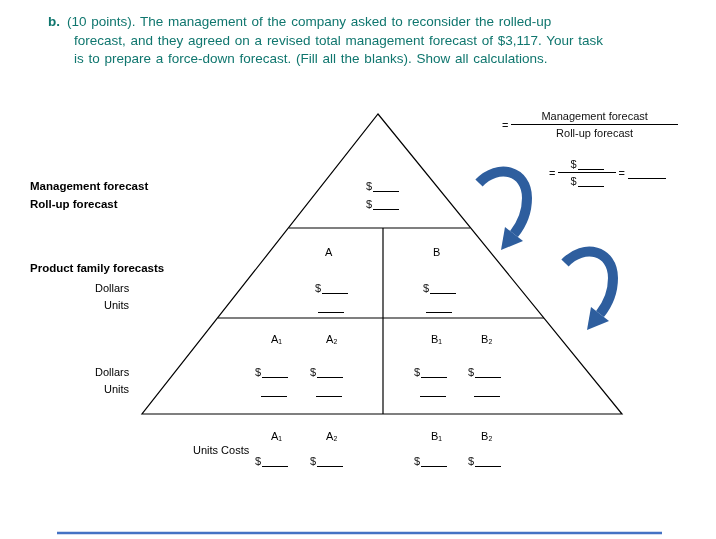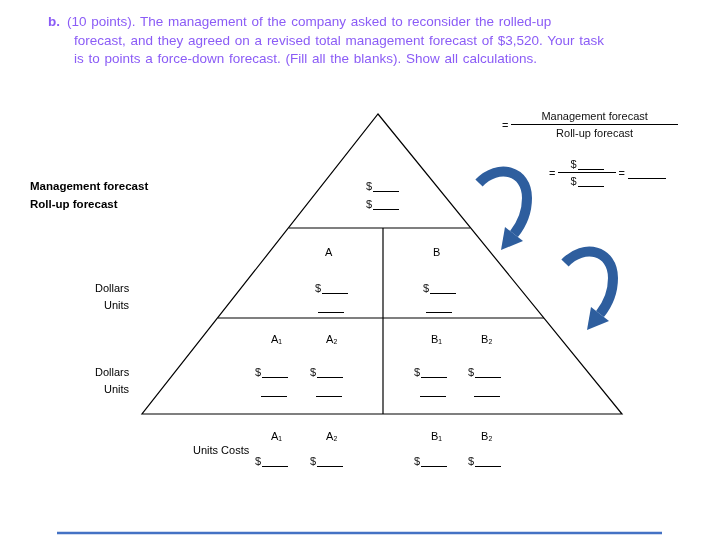--- a/index.html
+++ b/index.html
@@ -1,21 +1,21 @@
 <!DOCTYPE html>
 <html><head>
 <meta charset="utf-8">
 <style>
   * { margin:0; padding:0; box-sizing:border-box; }
   body { font-family:"Liberation Sans","DejaVu Sans",sans-serif; background:#fff; }
   .page { position:relative; width:716px; height:539px; background:#fff; overflow:hidden; color:#111; }
   .abs { position:absolute; }
   svg.layer { position:absolute; left:0; top:0; }
 
-  .problem { font-size:13.5px; line-height:18.5px; color:#8b5cf6; word-spacing:1px; }
+  .problem { font-size:13.5px; line-height:18.5px; color:#0f766e; word-spacing:1px; }
   .problem .line { white-space:nowrap; }
   .problem .cont { padding-left:26px; }
   .lead { font-weight:bold; margin-right:7px; }
 
   .blabel { font-weight:bold; font-size:11.5px; color:#000; white-space:nowrap; }
   .slabel { font-size:11px; color:#000; white-space:nowrap; }
 
   .dollar-blank { display:flex; align-items:flex-end; font-size:11px; white-space:nowrap; }
   .blank { display:inline-block; width:26px; height:12px; border-bottom:1px solid #000; margin-left:1px; }
   .uline { position:absolute; width:26px; height:0; border-top:1px solid #000; }
@@ -43,22 +43,22 @@
     <polygon points="523,241 505,227 501,250" fill="#2E5E9E"></polygon>
 
     <path d="M 565 263 C 584 243, 613 250, 613 278 C 613 292 608 304 600 314" fill="none" stroke-width="10" stroke-linecap="butt" stroke="#2E5E9E"></path>
     <polygon points="609,321 591,307 587,330" fill="#2E5E9E"></polygon>
 
     <line x1="57" y1="533" x2="662" y2="533" stroke-width="2.5" stroke="#4472C4"></line>
   </svg>
 
   <div class="abs problem" style="left:48px; top:13px;">
     <div class="line"><span class="lead">b.</span><span>(10 points). The management of the company asked to reconsider the rolled-up</span></div>
-    <div class="line cont">forecast, and they agreed on a revised total management forecast of $3,520. Your task</div>
-    <div class="line cont">is to points a force-down forecast. (Fill all the blanks). Show all calculations.</div>
+    <div class="line cont">forecast, and they agreed on a revised total management forecast of $3,117. Your task</div>
+    <div class="line cont">is to prepare a force-down forecast. (Fill all the blanks). Show all calculations.</div>
   </div>
 
   <div class="abs frow" style="left:502px; top:110px;">
     <span>=</span>
     <span class="frac">
       <span class="num">Management forecast</span>
       <span class="den">Roll-up forecast</span>
     </span>
   </div>
 
@@ -74,20 +74,21 @@
           <span class="blank"></span>
         </span>
     </span>
     <span>=</span>
     <span class="resblank"></span>
   </div>
 
   <div class="abs blabel" style="left:30px; top:180px;">Management forecast</div>
   <div class="abs blabel" style="left:30px; top:198px;">Roll-up forecast</div>
 
+  <div class="abs blabel" style="left:30px; top:262px;">Product family forecasts</div>
   <div class="abs slabel" style="left:95px; top:282px;">Dollars</div>
   <div class="abs slabel" style="left:104px; top:299px;">Units</div>
 
   <div class="abs slabel" style="left:95px; top:366px;">Dollars</div>
   <div class="abs slabel" style="left:104px; top:383px;">Units</div>
 
   <div class="abs dollar-blank" style="left:366px; top:180px;">
       <span>$</span>
       <span class="blank"></span>
     </div>

